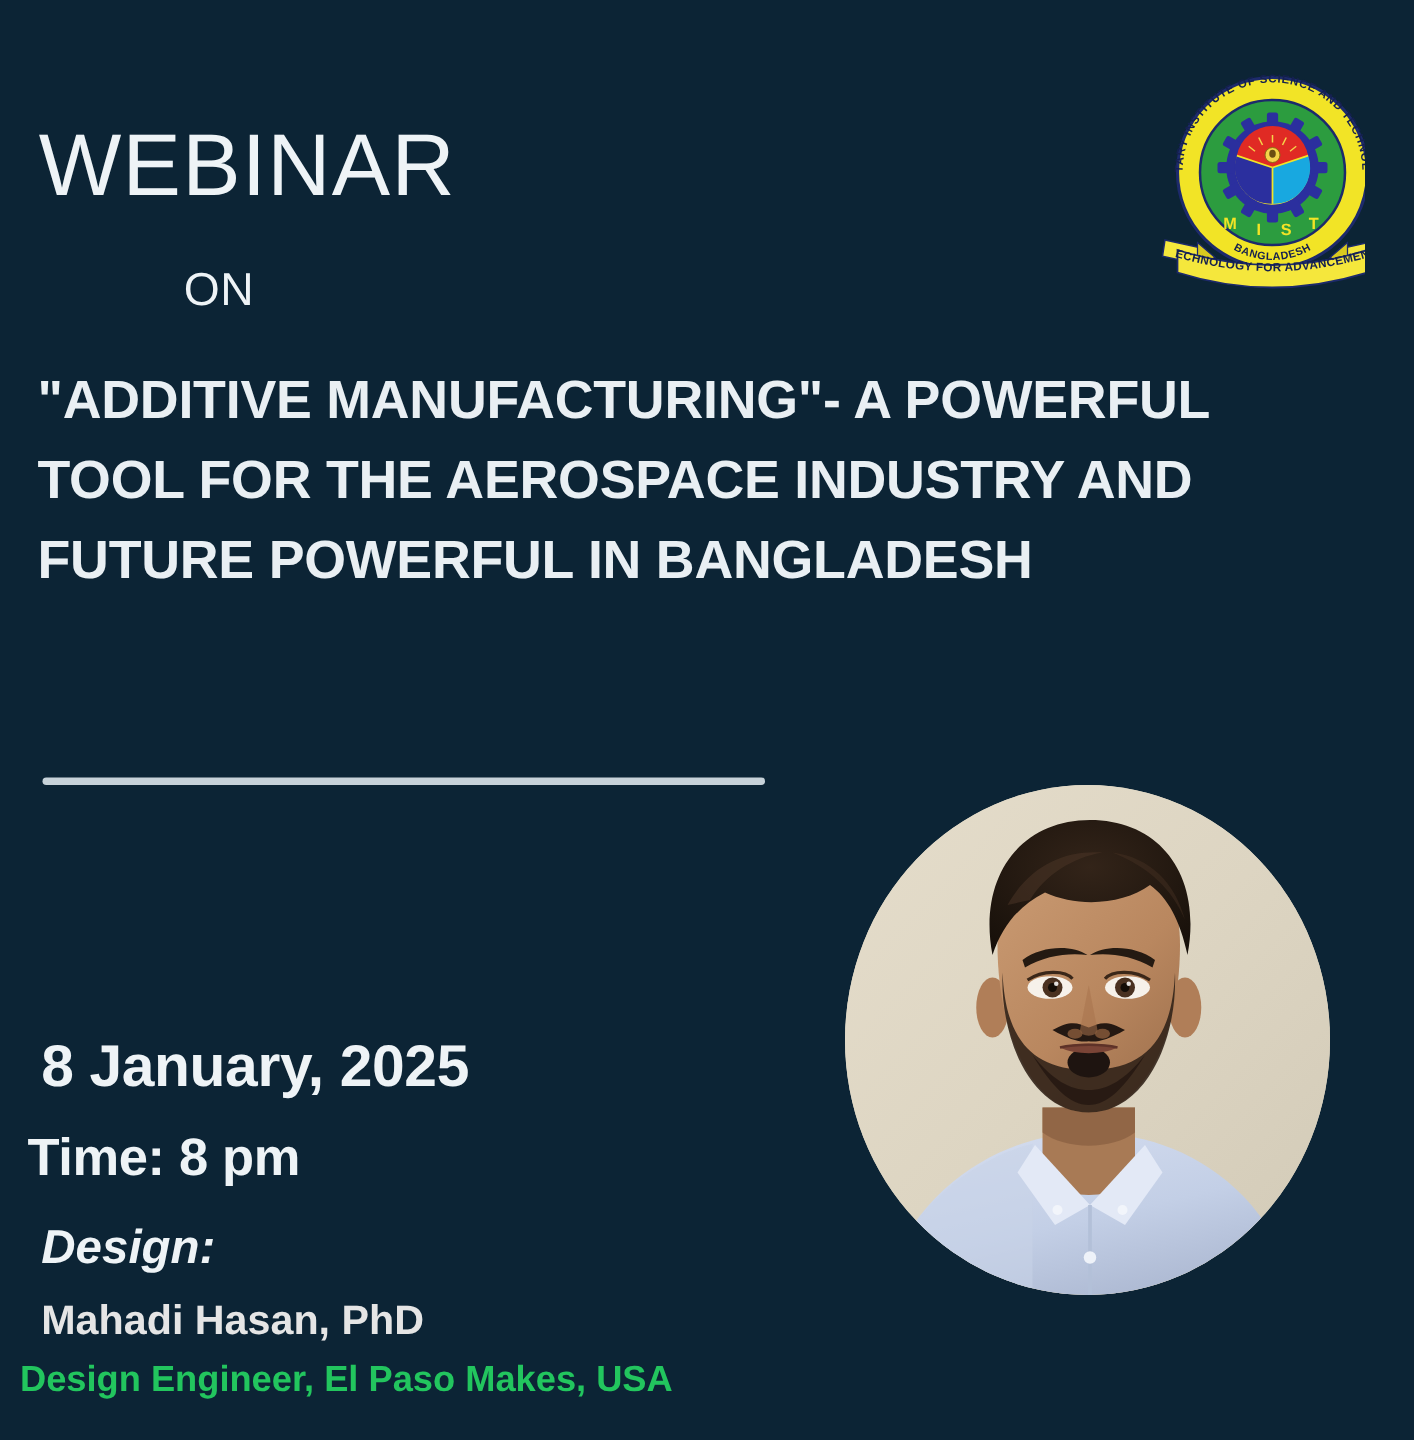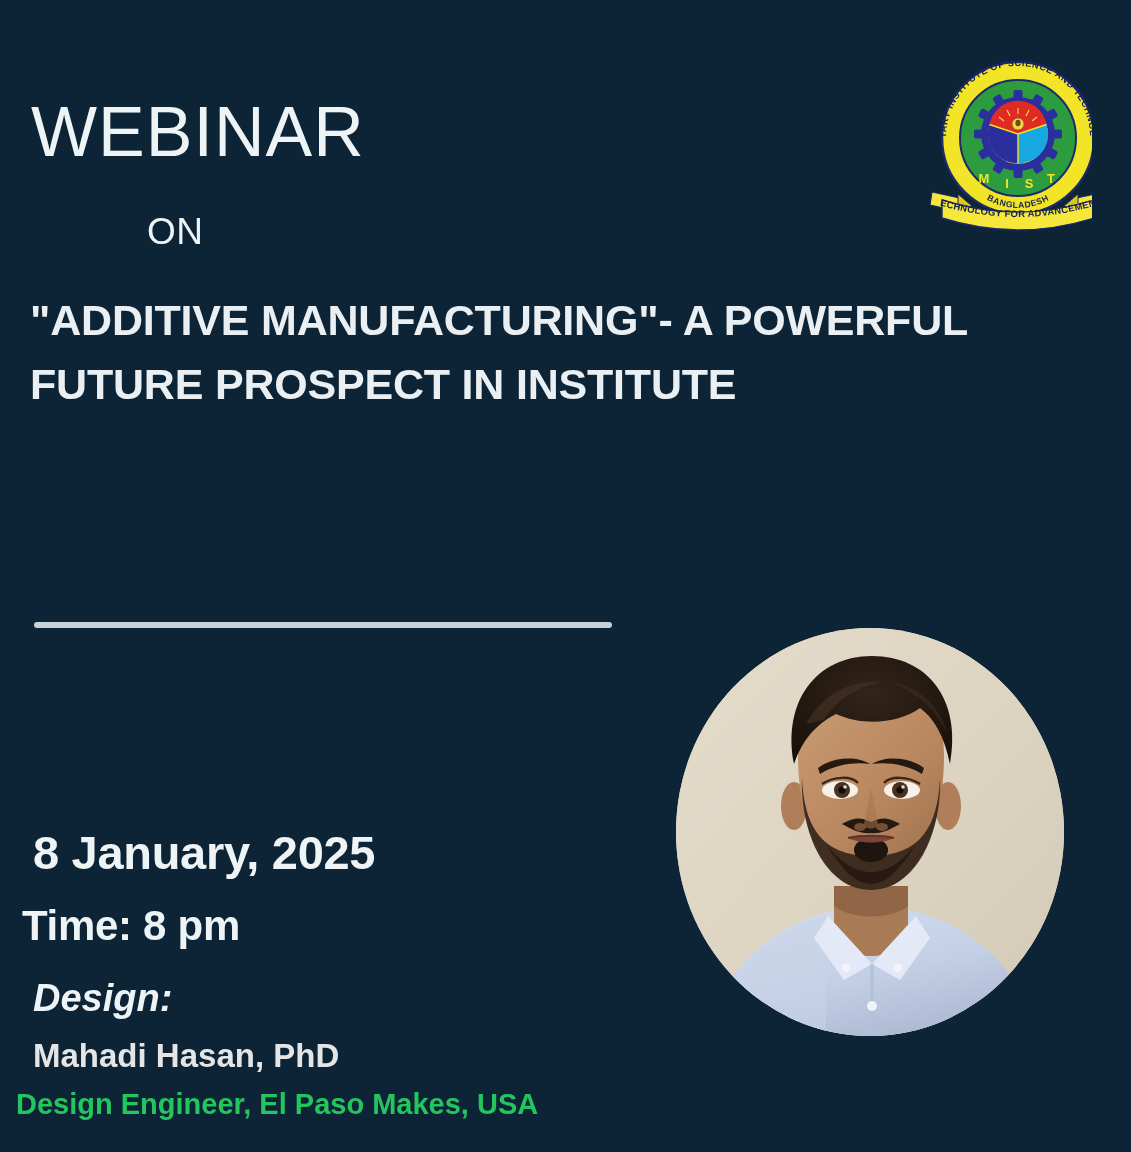--- a/index.html
+++ b/index.html
@@ -146,21 +146,22 @@
 <body>
 
 <div id="poster">
 
   <div id="webinar-title">WEBINAR</div>
 
   <div id="webinar-on">ON</div>
 
   <div id="topic">
     <span class="topic-line">"ADDITIVE MANUFACTURING"- A POWERFUL</span>
-    <span class="topic-line">FUTURE PROSPECT IN INSTITUTE</span>
+    <span class="topic-line">TOOL FOR THE AEROSPACE INDUSTRY AND</span>
+    <span class="topic-line">FUTURE POWERFUL IN BANGLADESH</span>
   </div>
 
   <div id="divider"></div>
 
   <div id="date-text">8 January, 2025</div>
 
   <div id="time-text">Time: 8 pm</div>
 
   <div id="speaker-label">Design:</div>
 

